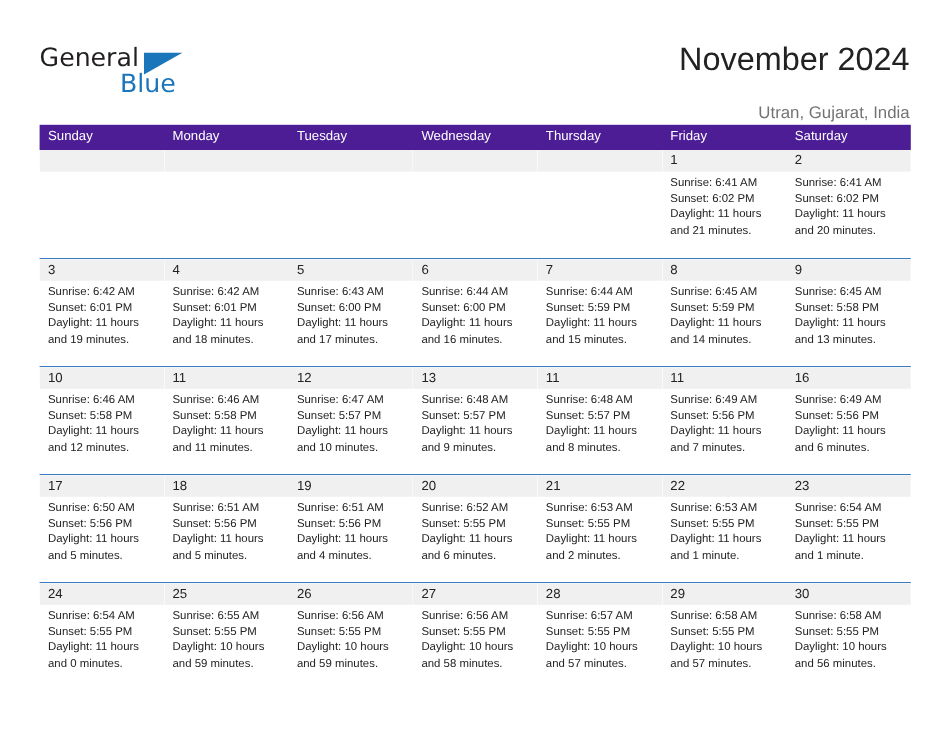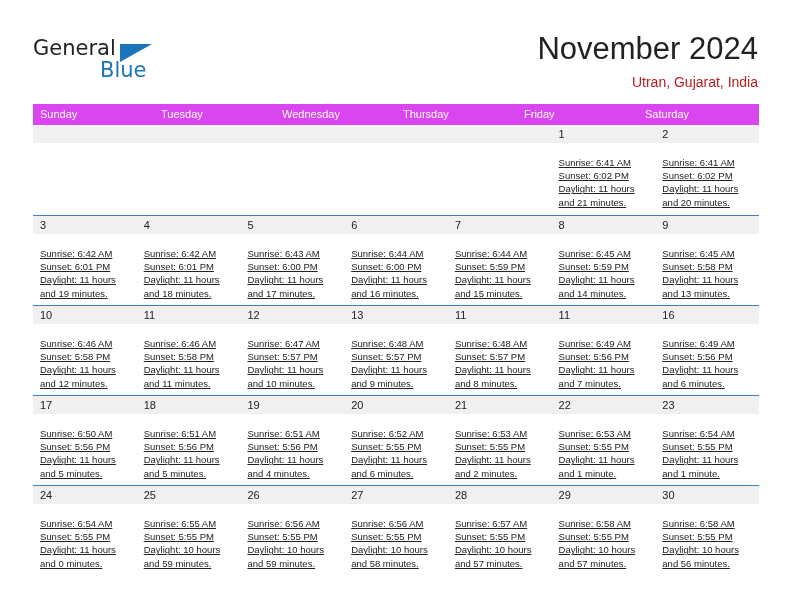--- a/index.html
+++ b/index.html
@@ -67,47 +67,47 @@
     border-bottom: 18px solid transparent;
   }
 
   .title-block {
     position: absolute;
     right: 34px;
     top: 32px;
     text-align: right;
   }
   .cal-title {
-    font-size: 31px;
+    font-size: 27px;
     font-weight: 400;
     color: #222222;
     line-height: 34px;
     white-space: nowrap;
   }
   .cal-subtitle {
-    margin-top: 7px;
+    margin-top: 18px;
     font-size: 14px;
     font-weight: 400;
-    color: #b91c1c;
+    color: #737373;
     line-height: 18px;
     white-space: nowrap;
   }
 
   
   .calendar {
     position: absolute;
     left: 33px;
     top: 104px;
     width: 726px;
   }
   .dow-row {
     display: flex;
     width: 726px;
     height: 21px;
-    background: #d946ef;
+    background: #4c1d95;
   }
   .dow-cell {
     flex: 1 1 0;
     font-size: 11px;
     color: #ffffff;
     line-height: 21px;
     padding-left: 7px;
     box-sizing: border-box;
     overflow: hidden;
     white-space: nowrap;
@@ -140,25 +140,24 @@
     background: #f0f0f0;
   }
   .daynum {
     font-size: 11px;
     color: #222222;
     line-height: 18px;
     padding-left: 7px;
     display: block;
   }
   .day-info {
-    padding: 13px 6px 0 7px;
+    padding: 3px 6px 0 7px;
     font-size: 9.5px;
     line-height: 13.2px;
     color: #222222;
-    text-decoration: underline;
   }
   .day-info div {
     white-space: nowrap;
   }
   .day-info .dl2 {
     white-space: nowrap;
   }
 </style>
 </head>
 <body>
@@ -177,20 +176,21 @@
       <div class="cal-title">November 2024</div>
       <div class="cal-subtitle">Utran, Gujarat, India</div>
     </div>
 
   </div>
 
   <div class="calendar">
 
     <div class="dow-row">
       <div class="dow-cell">Sunday</div>
+      <div class="dow-cell">Monday</div>
       <div class="dow-cell">Tuesday</div>
       <div class="dow-cell">Wednesday</div>
       <div class="dow-cell">Thursday</div>
       <div class="dow-cell">Friday</div>
       <div class="dow-cell">Saturday</div>
     </div>
 
     <div id="weeks-container">
         <div class="week-row first">
           <div class="day-cell empty">

